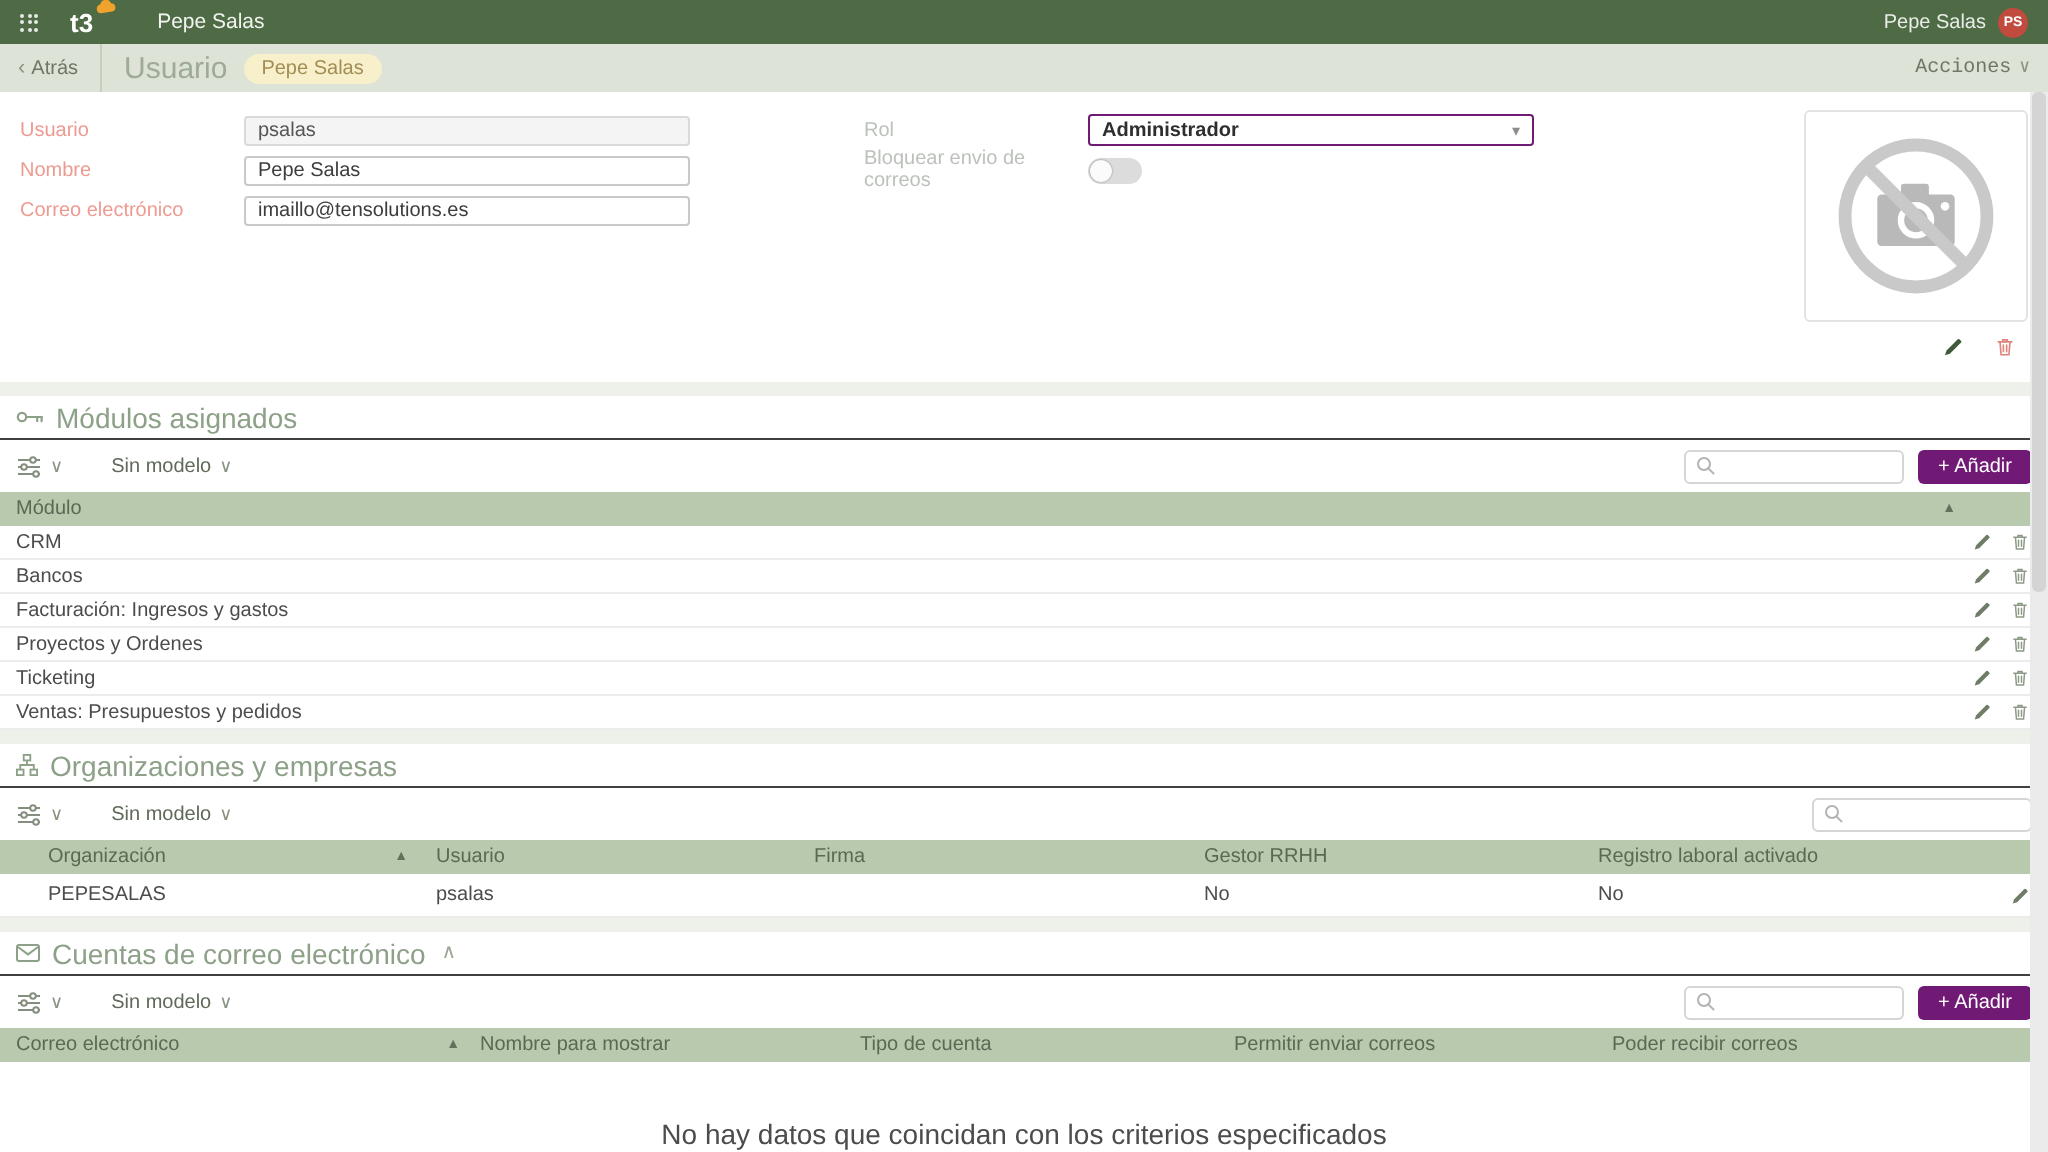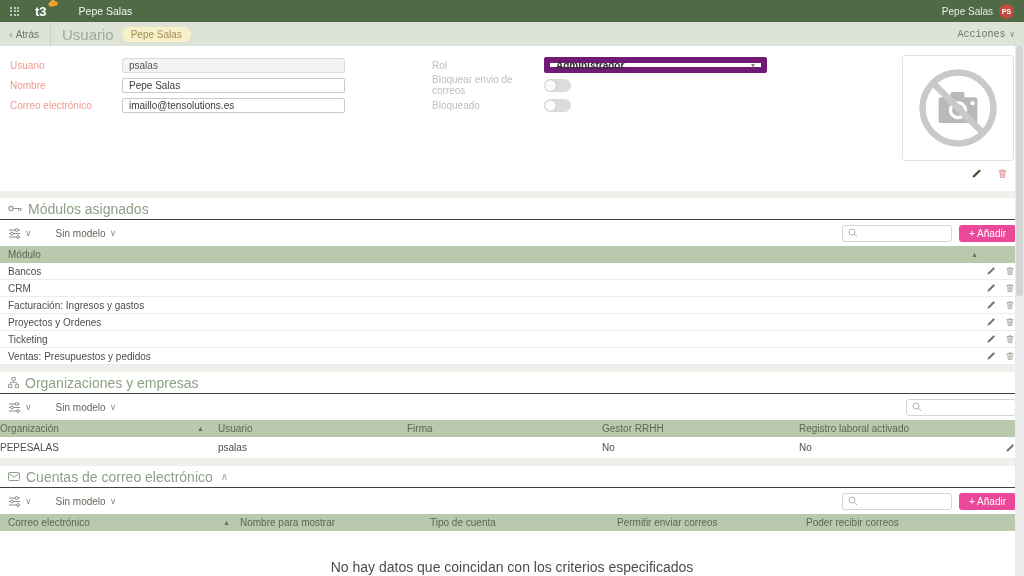--- a/index.html
+++ b/index.html
@@ -30,21 +30,21 @@
 
   
   .form-card { background:#fff; height:145px; padding:9px 10px; display:flex; flex:0 0 auto; }
   .form-left { width:422px; }
   .form-mid { width:360px; }
   .form-row { display:flex; align-items:center; height:20px; }
   .form-label { width:112px; color:#ee9a90; font-size:10px; flex:0 0 auto; }
   .form-label.gray { color:#bcc1bb; }
   input.text { width:223px; height:15px; border:1px solid #c9c9c9; border-radius:2px; font-size:10px; padding:0 6px; color:#3c3c3c; font-family:inherit; outline:none; }
   input.text.readonly { background:#f4f4f4; border-color:#dadada; color:#555; }
-  .select { width:223px; height:16px; border:6px solid #701a75; border-radius:2px; display:flex; align-items:center; justify-content:space-between; padding:0 6px; color:#2e2e2e; font-weight:bold; font-size:10px; cursor:pointer; background:#fff; }
+  .select { width:223px; height:16px; border:1px solid #701a75; border-radius:2px; display:flex; align-items:center; justify-content:space-between; padding:0 6px; color:#2e2e2e; font-weight:bold; font-size:10px; cursor:pointer; background:#fff; }
   .select .caret { color:#8d8d8d; font-weight:normal; font-size:8px; }
   .toggle { width:27px; height:13px; border-radius:7px; background:#dcdcdc; position:relative; cursor:pointer; }
   .toggle .knob { position:absolute; left:1px; top:1px; width:11px; height:11px; border-radius:50%; background:#fbfbfb; box-shadow:0 0 1px rgba(0,0,0,.45); }
 
   .photo-col { margin-left:auto; width:112px; display:flex; flex-direction:column; }
   .photo-box { width:112px; height:106px; border:1px solid #e3e3e3; border-radius:3px; background:#fff; display:flex; align-items:center; justify-content:center; }
   .photo-actions { display:flex; justify-content:flex-end; gap:6px; margin-top:5px; padding-right:2px; }
   .icon-btn { width:20px; height:15px; display:flex; align-items:center; justify-content:center; cursor:pointer; }
 
   
@@ -53,38 +53,38 @@
   .panel-title { display:flex; align-items:center; gap:6px; padding:10px 8px; font-size:14px; color:#8da088; border-bottom:1px solid #404040; height:22px; }
   .panel-title .sec-icon { color:#8da088; display:flex; align-items:center; }
   .panel-title .collapse { font-size:10px; color:#9aa794; margin-left:2px; cursor:pointer; }
   .toolbar { display:flex; align-items:center; padding:0 8px; height:26px; }
   .filter-btn { display:flex; align-items:center; gap:4px; color:#7d877- ; color:#7d8776; cursor:pointer; }
   .filter-btn .chev, .model-btn .chev { font-size:9px; color:#8a9383; }
   .model-btn { margin-left:24px; color:#5f6a59; font-size:10px; cursor:pointer; display:flex; align-items:center; gap:4px; }
   .toolbar-right { margin-left:auto; display:flex; align-items:center; gap:7px; }
   .search-box { width:110px; height:17px; border:1px solid #d5d5d5; border-radius:3px; display:flex; align-items:center; padding:0 5px; background:#fff; }
   .search-box input { border:none; outline:none; width:85px; font-size:10px; font-family:inherit; color:#444; }
-  .add-btn { background:#ec4899; color:#fff; border-radius:3px; font-size:10px; height:17px; padding:0 10px; display:flex; align-items:center; cursor:pointer; }
+  .add-btn { background:#701a75; color:#fff; border-radius:3px; font-size:10px; height:17px; padding:0 10px; display:flex; align-items:center; cursor:pointer; }
 
   
   .thead { background:#b8c9ae; color:#5b6954; height:17px; display:flex; align-items:center; font-size:10px; }
   .trow { height:17px; display:flex; align-items:center; border-bottom:1px solid #ececec; font-size:10px; color:#4c4c4c; cursor:pointer; }
   .trow.tall { height:22px; }
   .cell-pad { padding-left:8px; }
   .sort { font-size:7px; color:#63705c; }
   .row-icons { margin-left:auto; display:flex; gap:9px; padding-right:9px; align-items:center; }
   .row-icons .edit { color:#6f7d68; }
   .row-icons .del { color:#8d9a86; }
   .ic { width:11px; height:11px; display:block; }
   .ic-sm { width:10px; height:10px; display:block; }
 
   
   .mod-head { justify-content:space-between; padding-right:46px; }
   
-  .c-org { width:218px; display:flex; align-items:center; padding-left:0; }
+  .c-org { width:218px; display:flex; align-items:center; padding-left:24px; }
   .c-org .sort { margin-left:auto; margin-right:14px; }
   .c-usuario { width:189px; }
   .c-firma { width:195px; }
   .c-gestor { width:197px; }
   .c-registro { width:170px; }
   
   .c-correo { width:240px; display:flex; align-items:center; padding-left:8px; }
   .c-correo .sort { margin-left:auto; margin-right:10px; }
   .c-nombre { width:190px; }
   .c-tipo { width:187px; }
@@ -174,26 +174,20 @@
           <span>Administrador</span>
           <span class="caret">▾</span>
         </span>
       </div>
       <div class="form-row">
         <span class="form-label gray">Bloquear envio de correos</span>
         <span class="toggle">
             <span class="knob"></span>
           </span>
       </div>
-      <div class="form-row">
-        <span class="form-label gray">Bloqueado</span>
-        <span class="toggle">
-            <span class="knob"></span>
-          </span>
-      </div>
     </div>
     <div class="photo-col">
       <div class="photo-box">
         <svg width="86" height="86" viewBox="0 0 80 80">
           <rect x="22" y="30" width="36" height="24" rx="2" fill="#b9b9b9"></rect>
           <rect x="33" y="25" width="13" height="7" rx="1.5" fill="#b9b9b9"></rect>
           <circle cx="40" cy="42" r="8.5" fill="#fff"></circle>
           <circle cx="40" cy="42" r="5.5" fill="#b9b9b9"></circle>
           <circle cx="53.5" cy="35.5" r="2" fill="#fff"></circle>
           <circle cx="40" cy="40" r="33" fill="none" stroke="#c9c9c9" stroke-width="6"></circle>
@@ -254,36 +248,36 @@
           <input style="">
         </span>
         <span class="add-btn">+ Añadir</span>
       </span>
     </div>
     <div class="thead mod-head">
       <span class="cell-pad">Módulo</span>
       <span class="sort">▲</span>
     </div>
     <div class="trow">
+      <span class="cell-pad">CRM</span>
+      <span class="row-icons">
+          <span class="edit">
+            <svg class="ic-sm">
+              <use href="#i-pencil"></use>
+            </svg>
+          </span>
+          <span class="del">
+            <svg class="ic-sm">
+              <use href="#i-trash"></use>
+            </svg>
+          </span>
+        </span>
+    </div>
+    <div class="trow">
       <span class="cell-pad">Bancos</span>
-      <span class="row-icons">
-          <span class="edit">
-            <svg class="ic-sm">
-              <use href="#i-pencil"></use>
-            </svg>
-          </span>
-          <span class="del">
-            <svg class="ic-sm">
-              <use href="#i-trash"></use>
-            </svg>
-          </span>
-        </span>
-    </div>
-    <div class="trow">
-      <span class="cell-pad">CRM</span>
       <span class="row-icons">
           <span class="edit">
             <svg class="ic-sm">
               <use href="#i-pencil"></use>
             </svg>
           </span>
           <span class="del">
             <svg class="ic-sm">
               <use href="#i-trash"></use>
             </svg>

